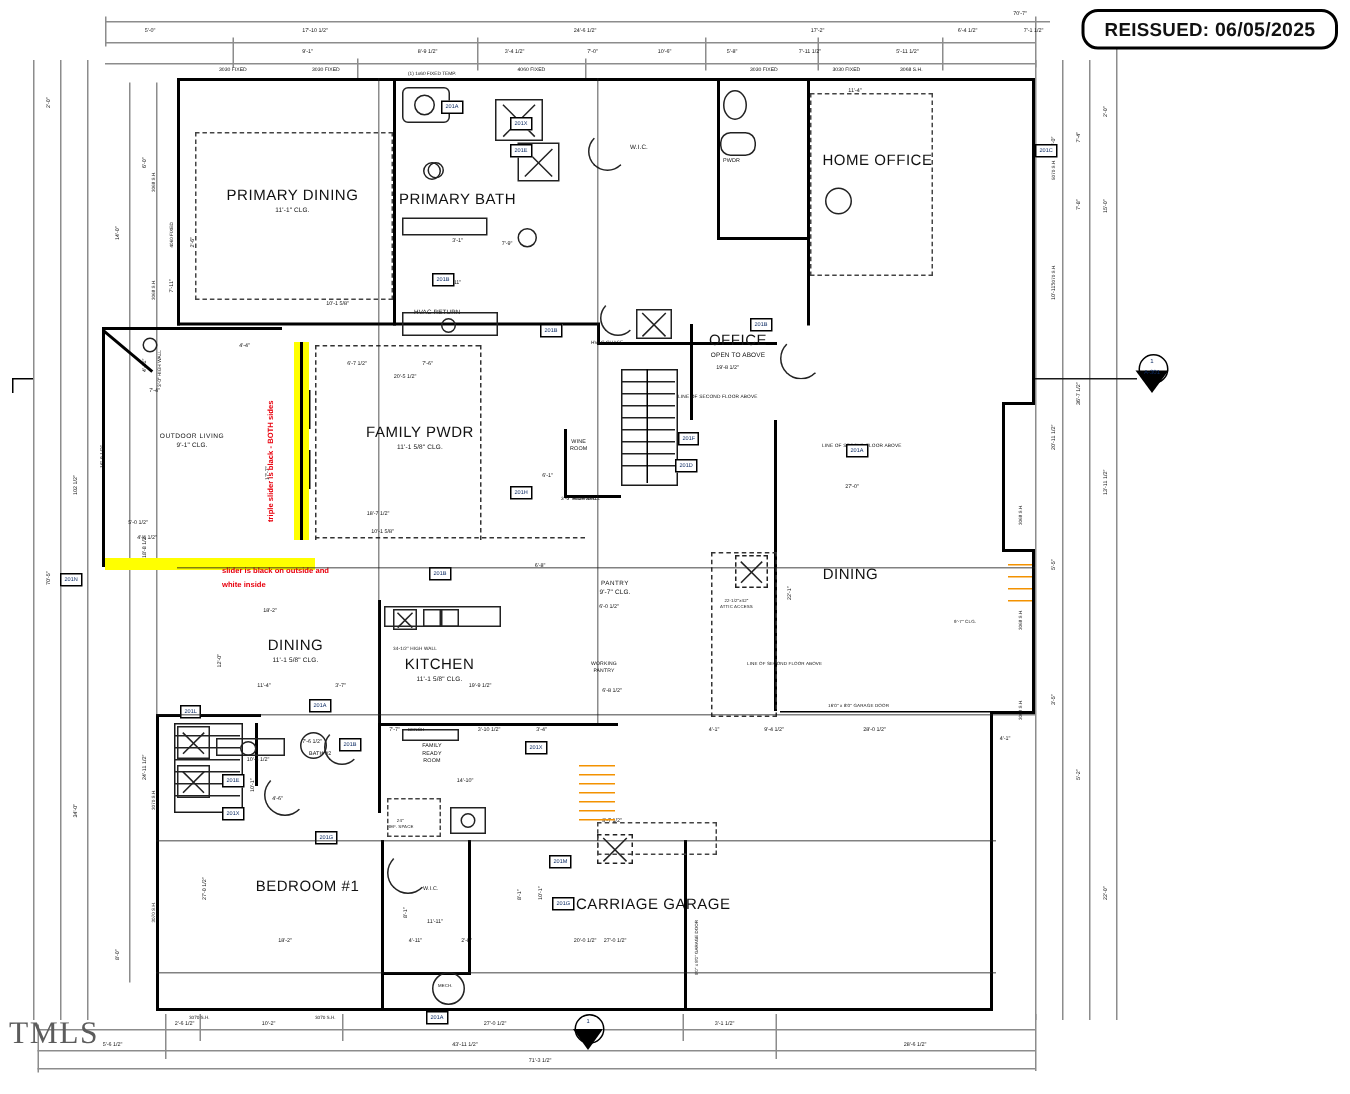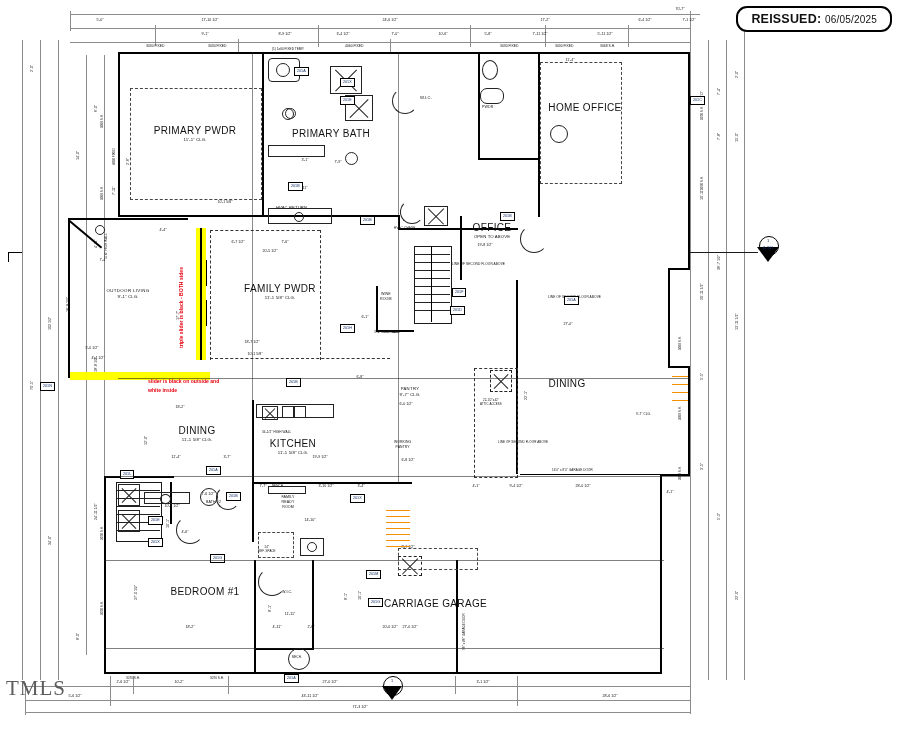--- a/index.html
+++ b/index.html
@@ -39,21 +39,21 @@
         line-height:7px;white-space:nowrap;}
   .redv{position:absolute;color:#e8000d;font-size:5.1px;font-weight:700;
         white-space:nowrap;transform-origin:0 0;transform:rotate(-90deg);}
   .hl{position:absolute;background:#ffff00;}
   .blackbar{position:absolute;background:#000;}
 
   
   #stamp{position:absolute;right:8px;top:6px;border:2.2px solid #000;
      border-radius:11px;background:#fff;padding:4px 13px;
      font-size:12.5px;font-weight:700;letter-spacing:.2px;white-space:nowrap;}
-  #stamp .dt{font-weight:400;font-size:10px;}
+  #stamp .dt{font-weight:700;font-size:13px;}
 
   
   #tmls{position:absolute;left:6px;top:676px;font-size:21px;
         color:#5c5c5c;letter-spacing:1px;font-family:"Liberation Serif",serif;}
 
   
   .secmk{position:absolute;width:22px;height:26px;}
   .secmk .cir{position:absolute;left:2px;top:0;width:18px;height:18px;
      border:1.4px solid #000;border-radius:50%;background:#fff;}
   .secmk .tri{position:absolute;left:0;top:11px;width:0;height:0;
@@ -210,28 +210,28 @@
   <div class="lnL" style="left:68px;top:218px;width:2.4px;height:160px;"></div>
   <div class="lnL" style="left:68px;top:218px;width:120px;height:2.4px;"></div>
   <div class="lnL" style="left:68px;top:376px;width:140px;height:2.4px;"></div>
 
   <div class="lnL" style="left:118px;top:215px;width:280px;height:2.4px;"></div>
   <div class="lnL" style="left:398px;top:215px;width:2.4px;height:14px;"></div>
   <div class="lnL" style="left:398px;top:228px;width:120px;height:2.4px;"></div>
 
   <div class="boxd" style="left:130px;top:88px;width:130px;height:110px;"></div>
   <div class="rm" style="left:145px;top:125px;width:100px;">
-    <b>PRIMARY PWDR</b>
+    <b>PRIMARY DINING</b>
     <span class="clg">11'-1" CLG.</span>
   </div>
   <div class="dim" style="left:200px;top:200px;width:50px;">10'-1 5/8"</div>
   <div class="dimv" style="left:126px;top:165px;">2'-6"</div>
 
   <div class="lnL" style="left:262px;top:52px;width:2px;height:165px;"></div>
-  <div class="rm" style="left:286px;top:128px;width:90px;">
+  <div class="rm" style="left:260px;top:128px;width:90px;">
     <b>PRIMARY BATH</b>
   </div>
 
   <div class="fix" style="left:268px;top:58px;width:30px;height:22px;border-radius:4px;"></div>
   <div class="fixr" style="left:276px;top:63px;width:12px;height:12px;"></div>
 
   <div class="fix" style="left:268px;top:145px;width:55px;height:10px;"></div>
   <div class="fixr" style="left:282px;top:108px;width:10px;height:10px;"></div>
   <div class="fixr" style="left:345px;top:152px;width:11px;height:11px;"></div>
   <div class="fixr" style="left:285px;top:108px;width:9px;height:9px;"></div>

